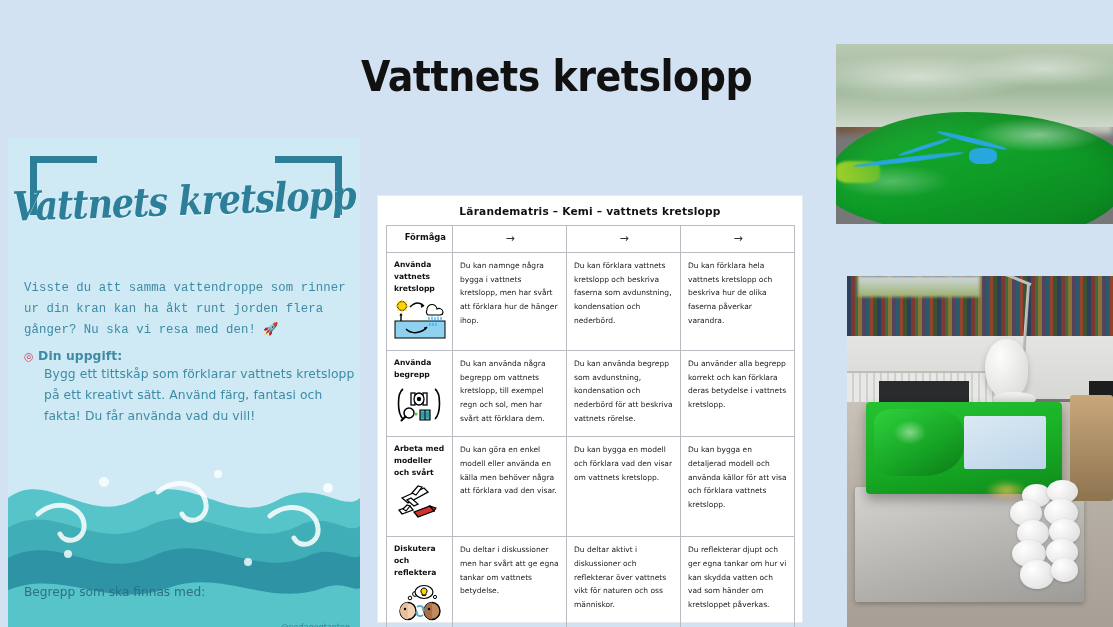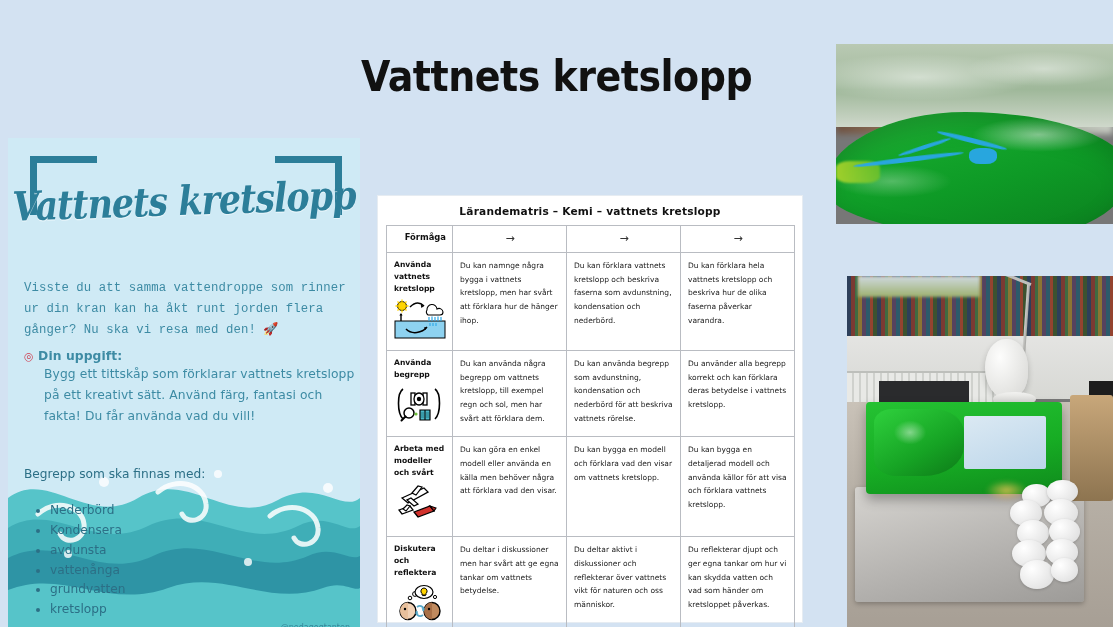--- a/index.html
+++ b/index.html
@@ -239,28 +239,20 @@
           <circle cx="210" cy="16" r="4"></circle>
           <circle cx="320" cy="30" r="5"></circle>
         <circle cx="60" cy="96" r="4"></circle>
           <circle cx="240" cy="104" r="4"></circle>
       </g>
     </svg>
   </div>
 
   <div class="concepts">
     <div class="head">Begrepp som ska finnas med:</div>
-    <ul>
-      <li>Nederbörd</li>
-      <li>Kondensera</li>
-      <li>avdunsta</li>
-      <li>vattenånga</li>
-      <li>grundvatten</li>
-      <li>kretslopp</li>
-    </ul>
   </div>
   <div class="credit">@pedagogtanten</div>
 </div>
 
 <div class="matrix-card">
   <div class="matrix-title">Lärandematris – Kemi – vattnets kretslopp</div>
 
   <table class="matrix">
     <colgroup>
         <col class="c1">

